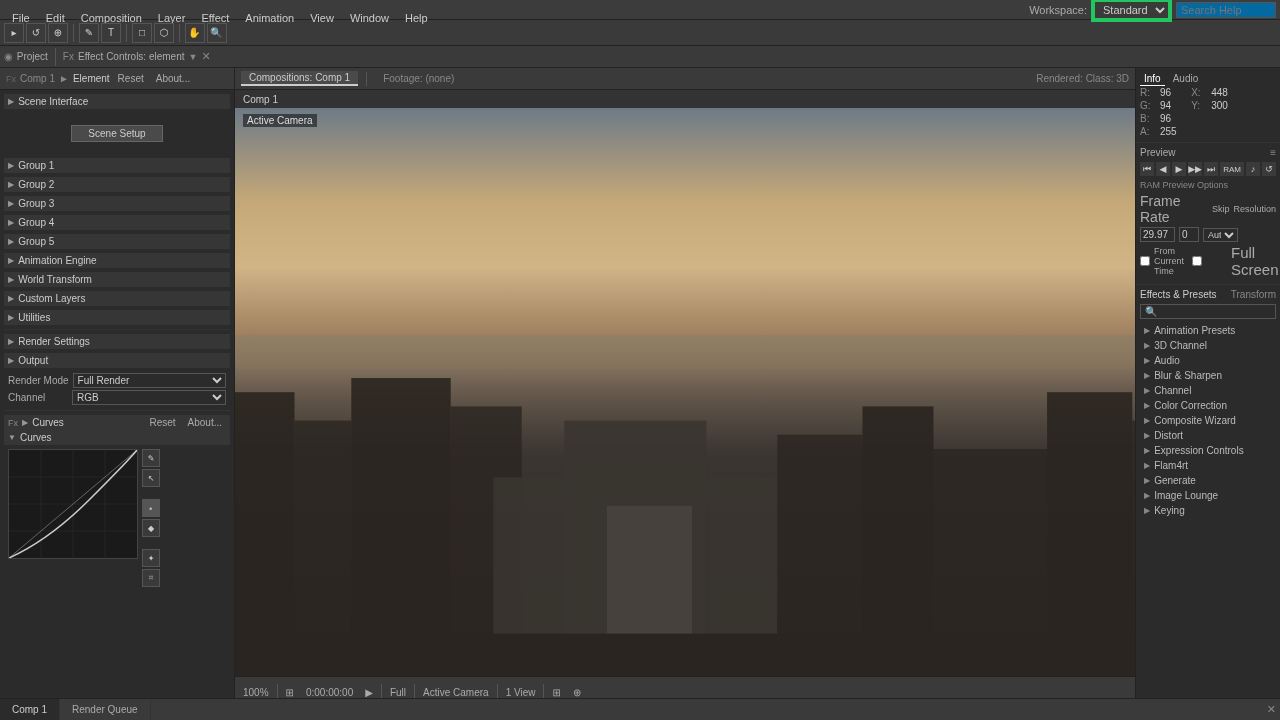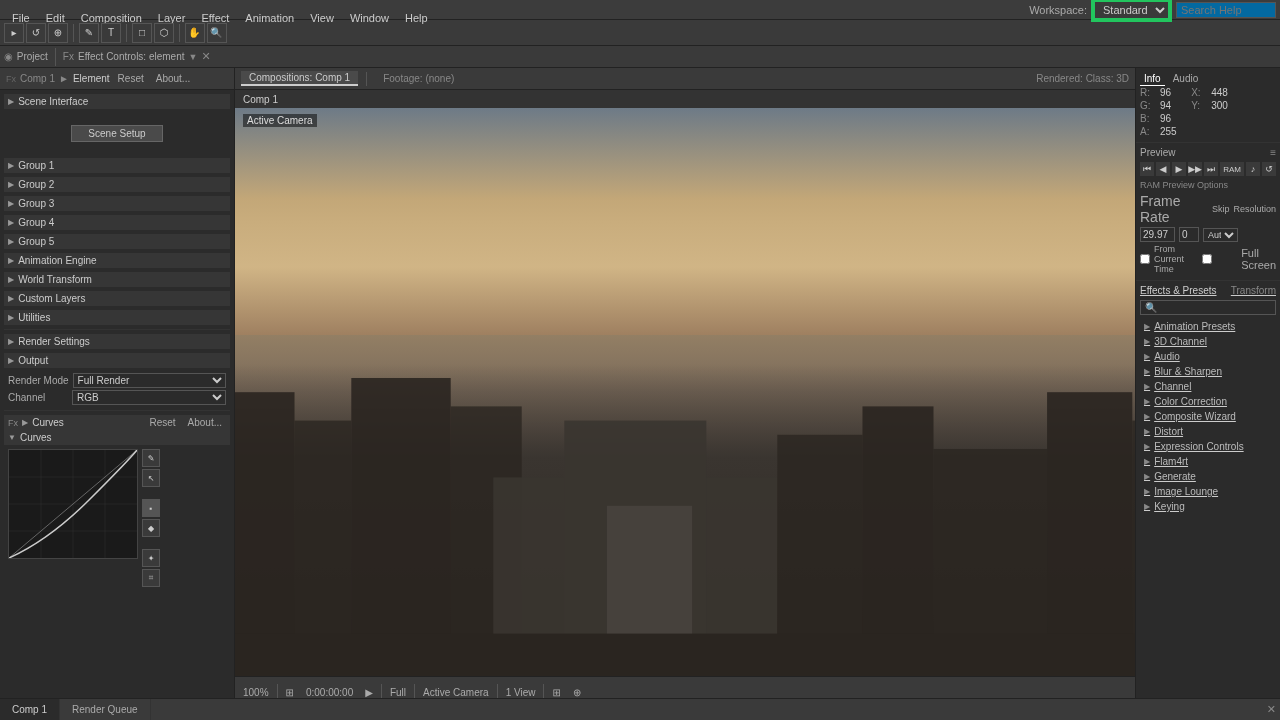--- a/index.html
+++ b/index.html
@@ -361,21 +361,20 @@
       font-size: 10px;
       width: 40px;
       padding: 1px 2px;
     }
 
     
     .effects-panel {
       flex: 1;
       overflow-y: auto;
       padding: 4px;
-      text-decoration: underline;
     }
     .effects-header {
       display: flex;
       align-items: center;
       justify-content: space-between;
       font-size: 10px;
       color: #aaa;
       margin-bottom: 4px;
     }
     .effects-search {
@@ -762,21 +761,21 @@
         <input class="preview-input" value="29.97" style="width: 35px;">
         <input class="preview-input" value="0" style="width: 20px;">
         <select style="background:#2b2b2b; border:1px solid #555; color:#ccc; font-size:9px; width:35px;">
           <option>Auto</option>
         </select>
       </div>
       <div class="preview-row">
         <input type="checkbox" style="width: 10px; height: 10px;">
         <span style="font-size:9px;">From Current Time</span>
         <input type="checkbox" style="width: 10px; height: 10px; margin-left: 4px;">
-        <span style="font-size:11px;margin-left:25px;">Full Screen</span>
+        <span style="font-size:15px;margin-left:25px;">Full Screen</span>
       </div>
     </div>
 
     <div class="effects-panel">
       <div class="effects-header">
         <span style="font-size:10px; color:#ccc;">Effects &amp; Presets</span>
         <span style="font-size:10px; color:#888;">Transform</span>
       </div>
       <input class="effects-search" type="text" placeholder="🔍" style="">
       <div class="effects-item">

